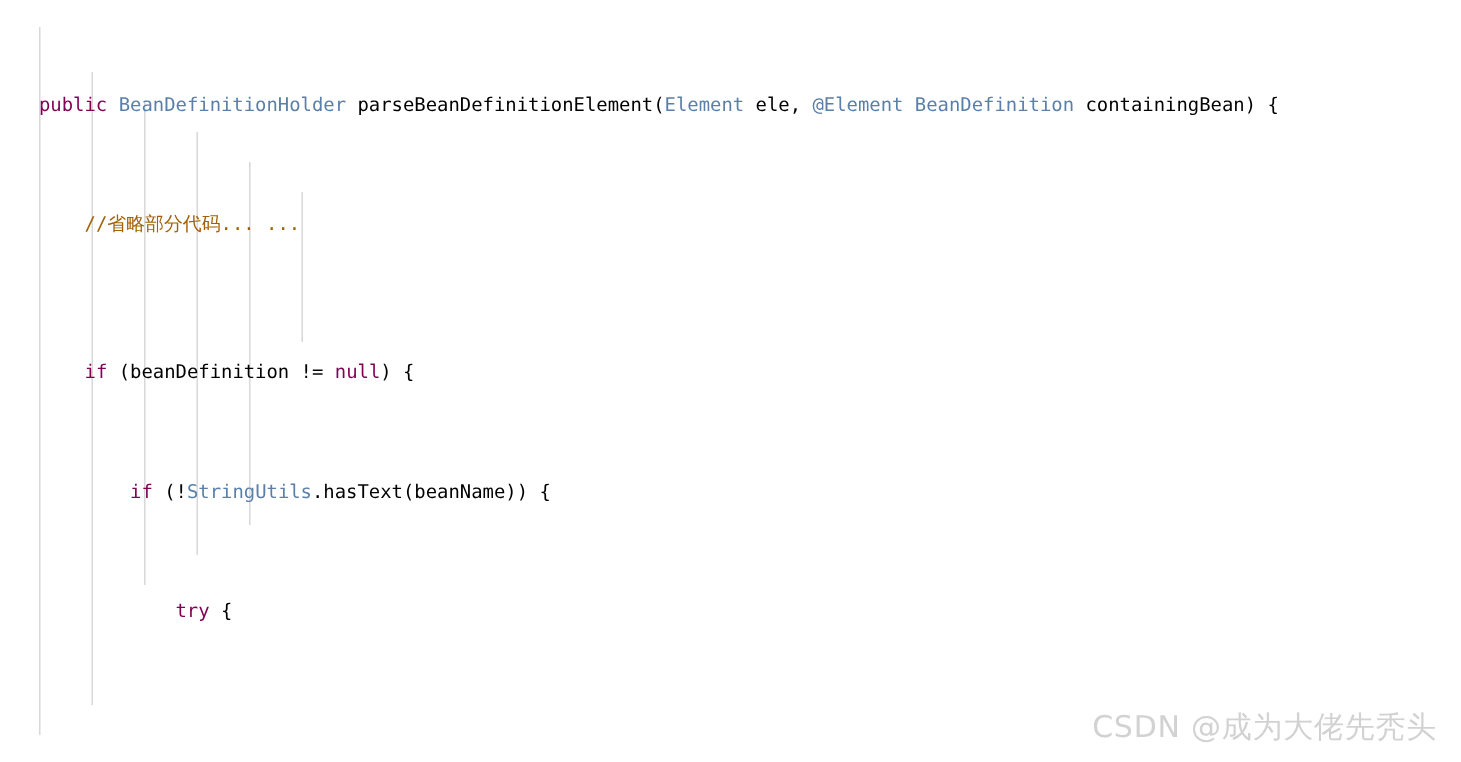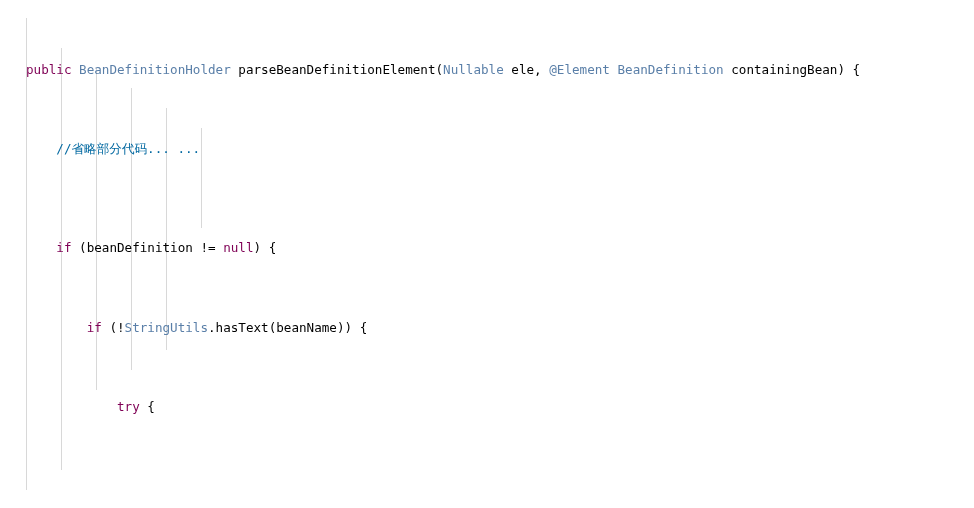--- a/index.html
+++ b/index.html
@@ -46,21 +46,21 @@
     height: 19.85px;
     padding-left: 26px;
     white-space: pre;
     color: #000000;
   }
 
   
   .kw      { color: #7f0055; font-weight: normal; }
   .this    { color: #cc4444; }
   .type    { color: #5a7fa8; text-align: center; }
-  .cmt     { color: #0369a1; }
+  .cmt     { color: #a16207; }
 
   
   #watermark {
     position: absolute;
     right: 16px;
     bottom: 10px;
     color: #d2d2d2;
     font-family: "DejaVu Sans", "Liberation Sans", sans-serif;
     font-size: 20px;
     letter-spacing: 0.5px;
@@ -75,21 +75,21 @@
 
   <div class="guide" style="left:26px;  top:18px;  height:472px;"></div>
   <div class="guide" style="left:61px;  top:48px;  height:422px;"></div>
   <div class="guide" style="left:96px;  top:68px;  height:322px;"></div>
   <div class="guide" style="left:131px; top:88px;  height:282px;"></div>
   <div class="guide" style="left:166px; top:108px; height:242px;"></div>
   <div class="guide" style="left:201px; top:128px; height:100px;"></div>
 
   <div class="code">
 
-    <div class="line"><span class="kw">public</span> <span class="type">BeanDefinitionHolder</span> parseBeanDefinitionElement(<span class="type">Nullable</span> ele, <span class="type">@Element</span> <span class="type">BeanDefinition</span> containingBean) {</div>
+    <div class="line"><span class="kw">public</span> <span class="type">BeanDefinitionHolder</span> parseBeanDefinitionElement(<span class="type">Element</span> ele, <span class="type">@Element</span> <span class="type">BeanDefinition</span> containingBean) {</div>
 
     <div class="line">    <span class="cmt">//省略部分代码... ...</span></div>
 
 
     <div class="line">    <span class="kw">if</span> (beanDefinition != <span class="kw">null</span>) {</div>
 
     <div class="line">        <span class="kw">if</span> (!<span class="type">StringUtils</span>.hasText(beanName)) {</div>
 
     <div class="line">            <span class="kw">try</span> {</div>
 
@@ -142,14 +142,15 @@
     
 
     
 
     
 
     
 
   </div>
 
+  <div id="watermark">CSDN @成为大佬先秃头</div>
 
 </div>
 
 </body></html>

